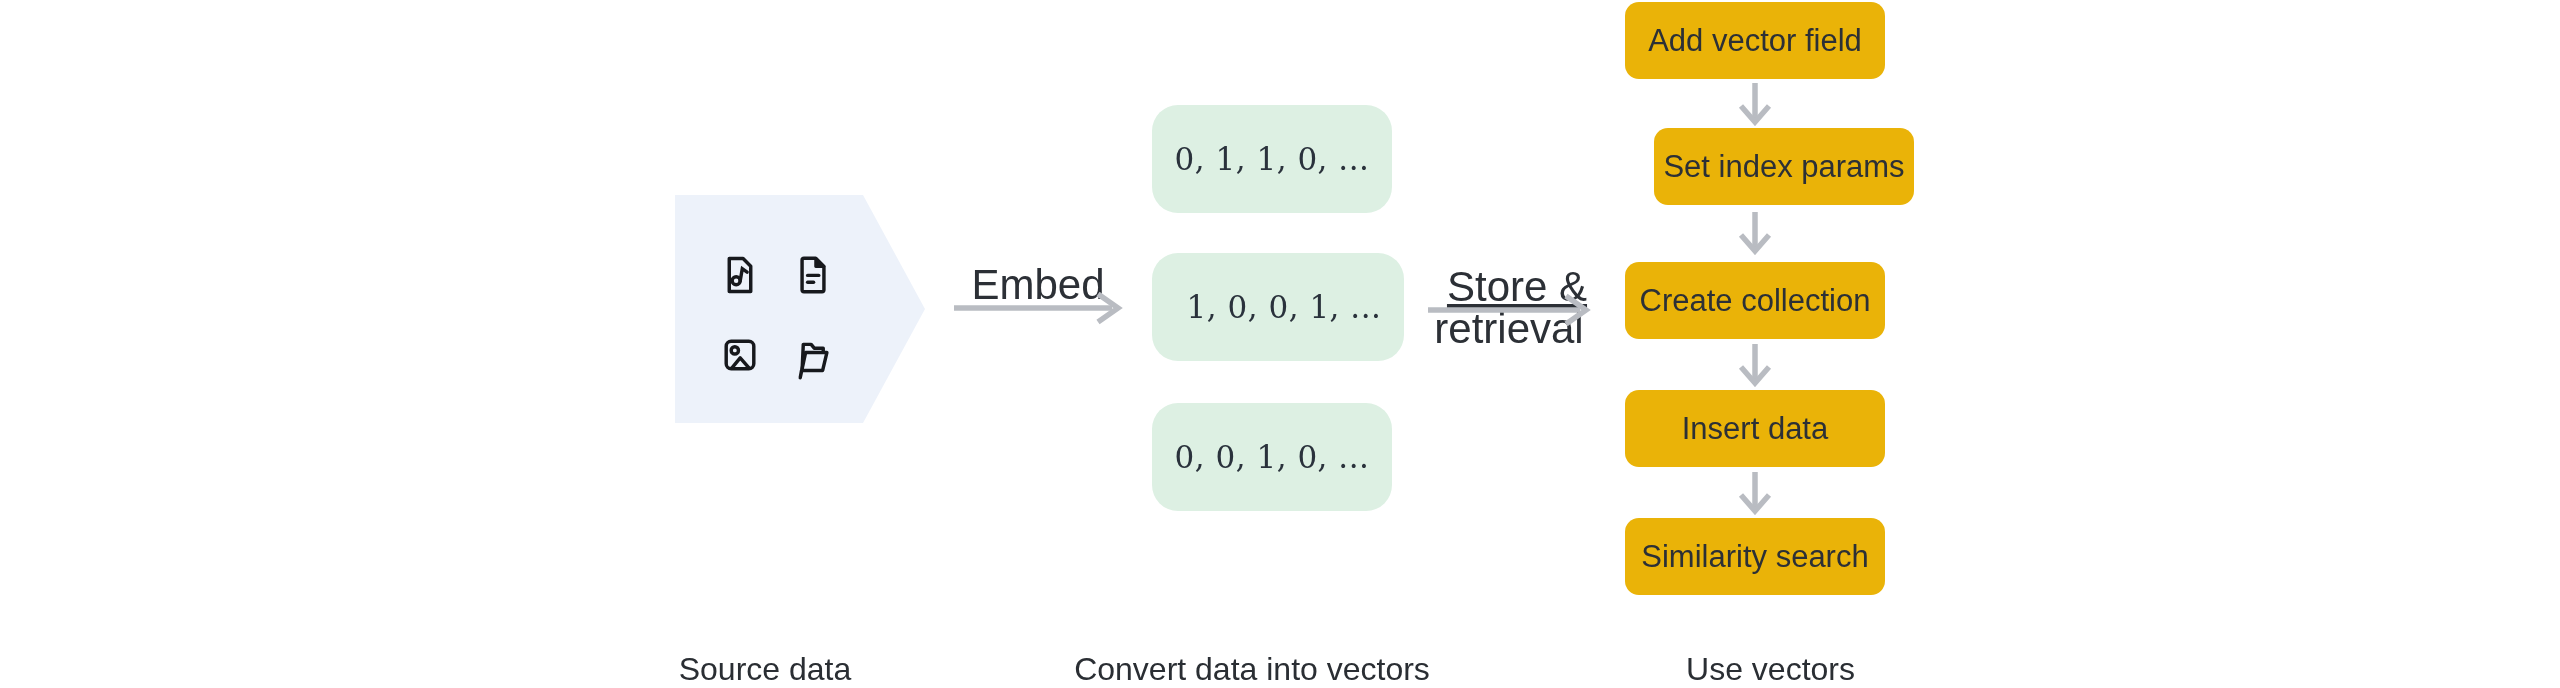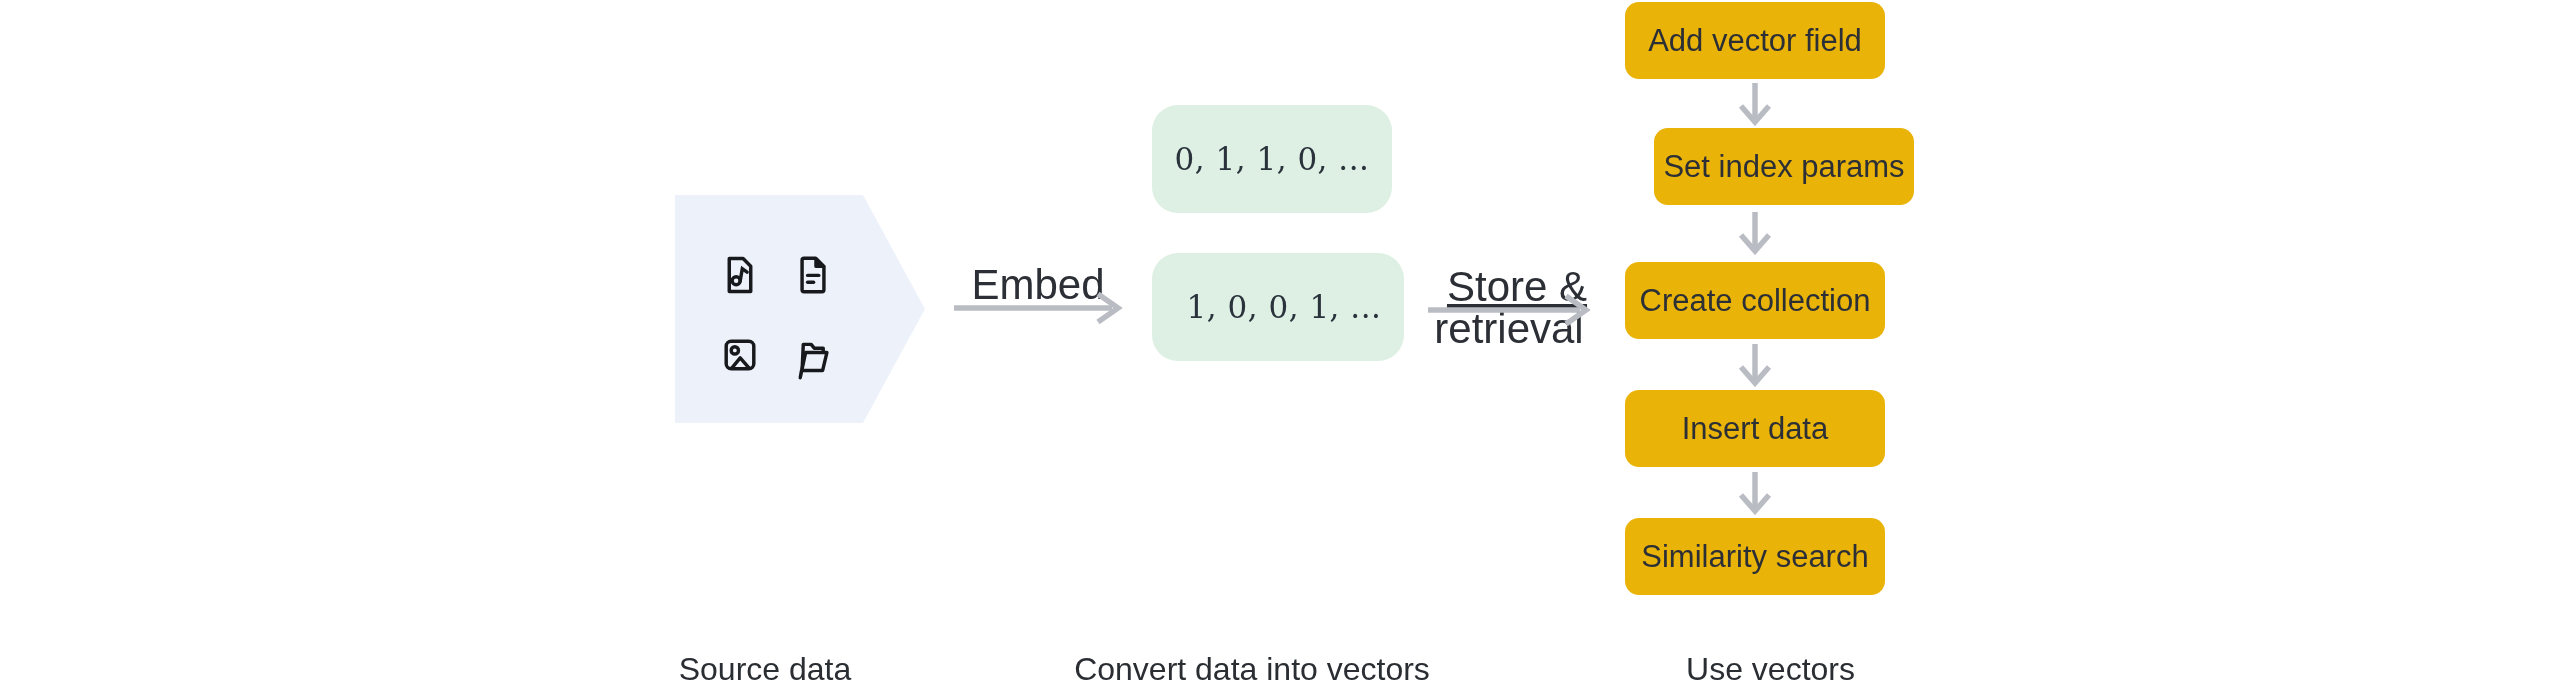--- a/index.html
+++ b/index.html
@@ -125,20 +125,21 @@
   </div>
 
   <div class="abs flow-label embed-label">Embed</div>
   <svg class="abs arrow-svg embed-arrow" width="172" height="44" viewBox="0 0 172 44">
     <path class="arrow-stroke" d="M2 22 H160"></path>
     <path class="arrow-stroke" d="M146 8 L166 22 L146 36"></path>
   </svg>
 
   <div class="abs vector-box vb1">0, 1, 1, 0, ...</div>
   <div class="abs vector-box vb2">1, 0, 0, 1, ...</div>
+  <div class="abs vector-box vb3">0, 0, 1, 0, ...</div>
 
   <div class="abs flow-label store-label1">Store &amp;</div>
   <div class="abs flow-label store-label2">retrieval</div>
   <svg class="abs arrow-svg store-arrow" width="166" height="44" viewBox="0 0 166 44">
     <path class="arrow-stroke" d="M2 22 H154"></path>
     <path class="arrow-stroke" d="M140 8 L160 22 L140 36"></path>
   </svg>
 
   <div class="abs step-box sb1">Add vector field</div>
   <svg class="abs arrow-svg down-arrow da1" viewBox="0 0 44 44">

